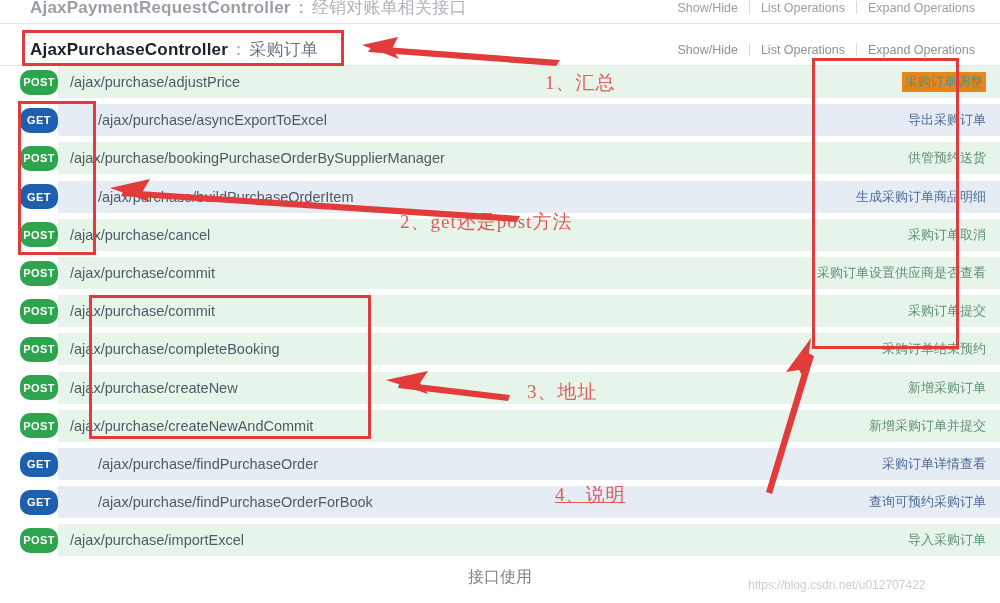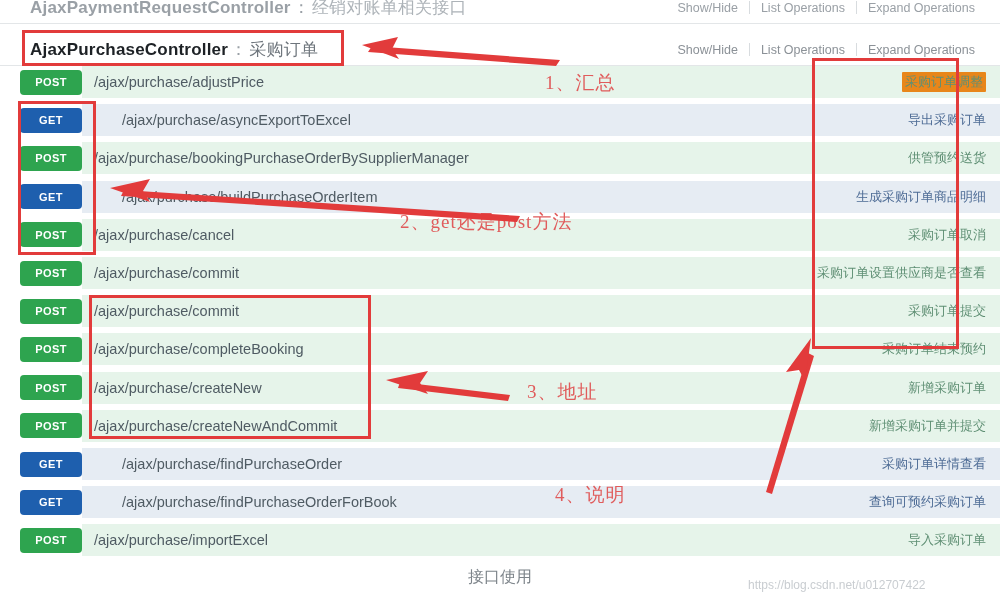--- a/index.html
+++ b/index.html
@@ -64,24 +64,24 @@
     left: 0; right: 0;
     height: 32px;
     display: flex;
     align-items: center;
   }
   .row .strip {
     width: 18px; height: 100%;
     background: transparent;
   }
   .verb {
-    width: 62px;
+    width: 38px;
     height: 25px;
     margin-left: 2px;
-    border-radius: 4px;
+    border-radius: 10px;
     color: #ffffff;
     font-size: 11px;
     font-weight: bold;
     letter-spacing: .4px;
     display: flex;
     align-items: center;
     justify-content: center;
     flex: 0 0 auto;
   }
   .verb.post { background: #2ea44f; }
@@ -290,21 +290,21 @@
   <div class="annot-box" style="left:22px; top:30px; width:322px; height:36px;"></div>
   <div class="annot-text" style="left:545px; top:70px;">1、汇总</div>
 
   <div class="annot-box" style="left:18px; top:101px; width:78px; height:154px;"></div>
   <div class="annot-text" style="left:400px; top:209px;">2、get还是post方法</div>
 
   <div class="annot-box" style="left:89px; top:295px; width:282px; height:144px;"></div>
   <div class="annot-text" style="left:527px; top:379px;">3、地址</div>
 
   <div class="annot-box" style="left:812px; top:58px; width:147px; height:291px;"></div>
-  <div class="annot-text" style="left:555px; top:482px;">4、说明</div>
+  <div class="annot-text" style="left:555px; top:482px;text-decoration:underline;">4、说明</div>
 
   <svg class="annot-arrow" style="left:0; top:0; width:1000px; height:603px;" viewBox="0 0 1000 603">
 
     <g>
       <path d="M 372,46 L 560,60 L 556,66 L 368,52 Z" fill="#e23b3b"></path>
       <path d="M 362,45 L 398,37 L 392,49 L 399,59 Z" fill="#e23b3b"></path>
     </g>
 
     <g>
       <path d="M 124,190 L 520,216 L 517,222 L 121,196 Z" fill="#e23b3b"></path>

